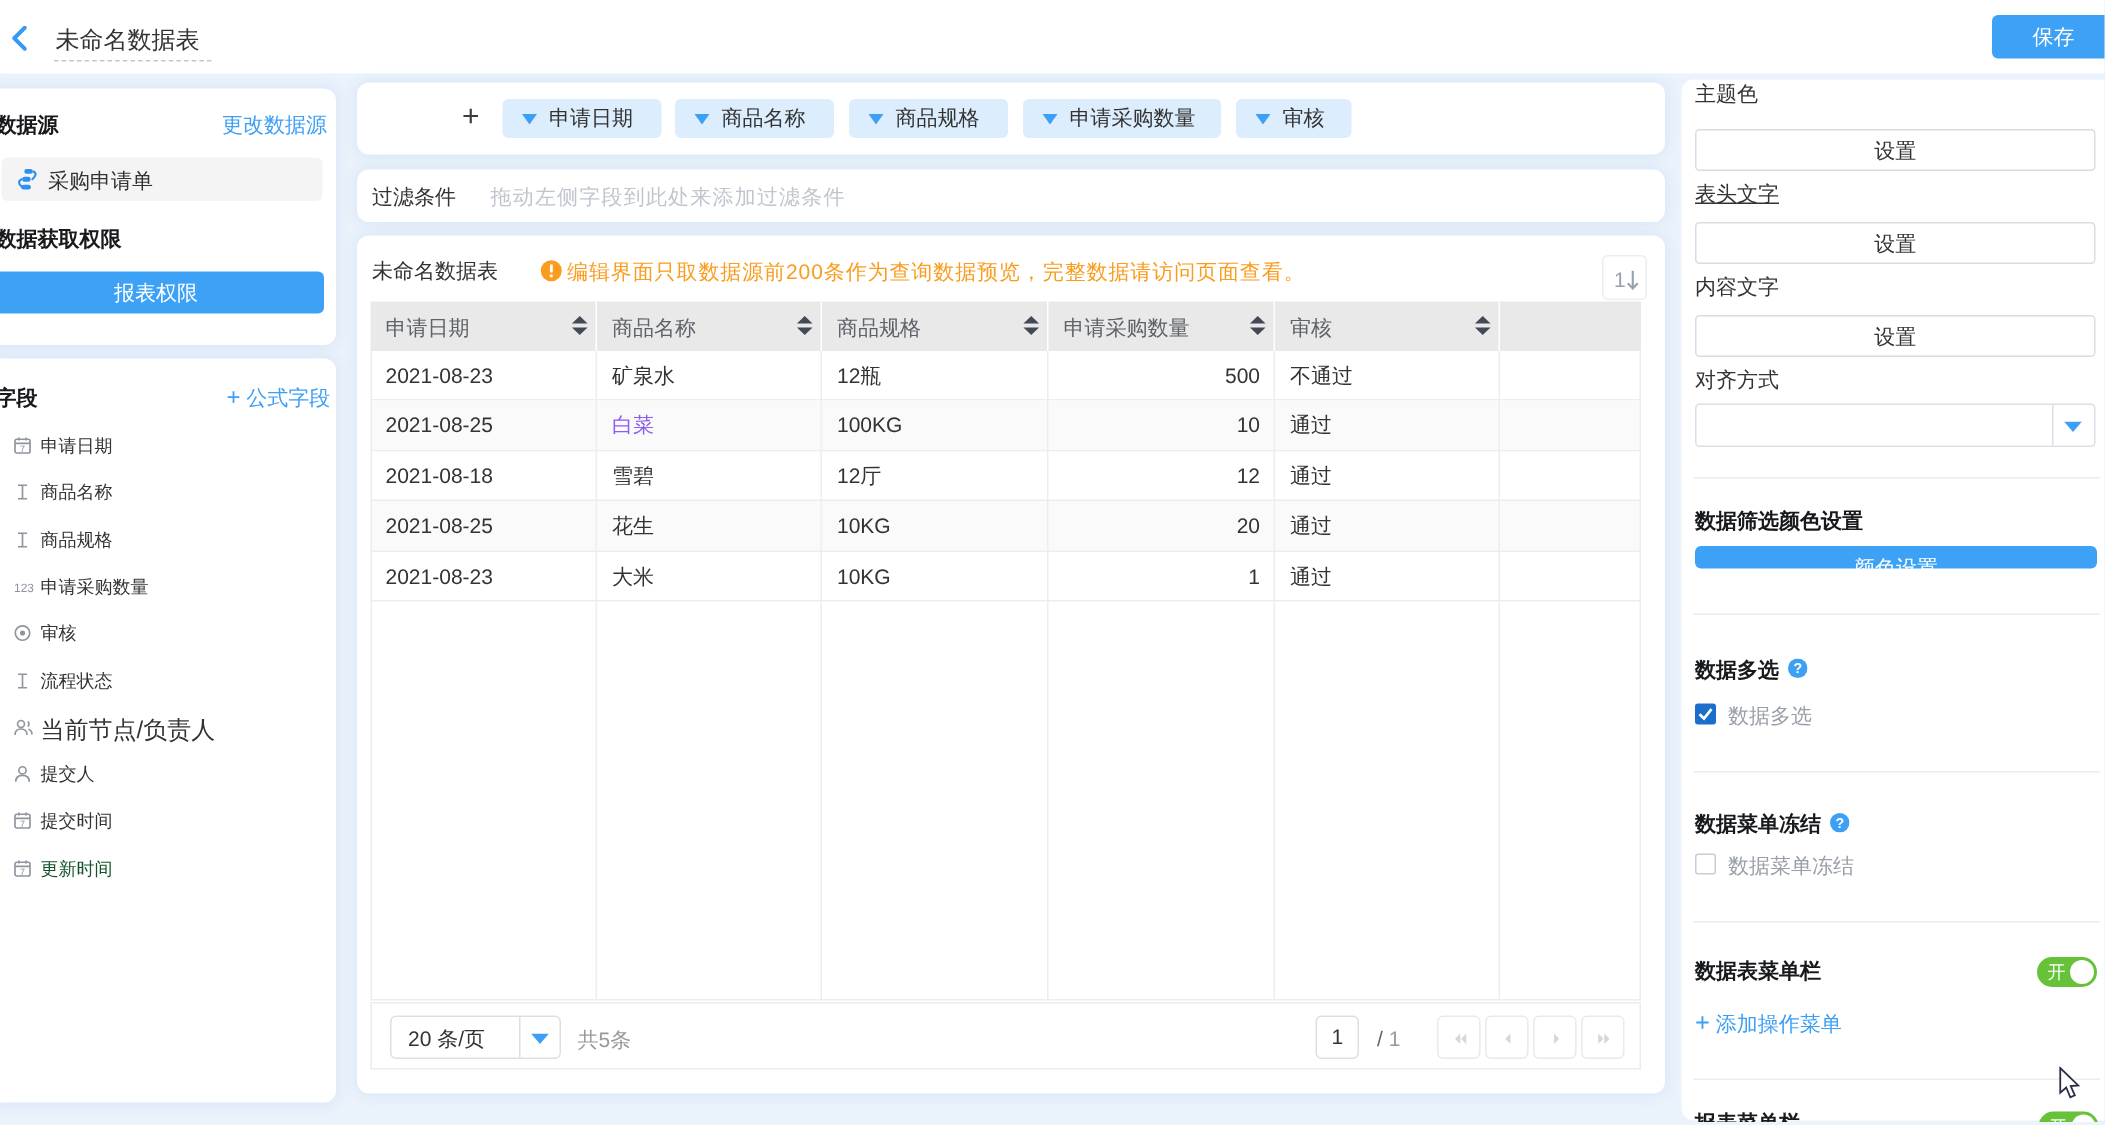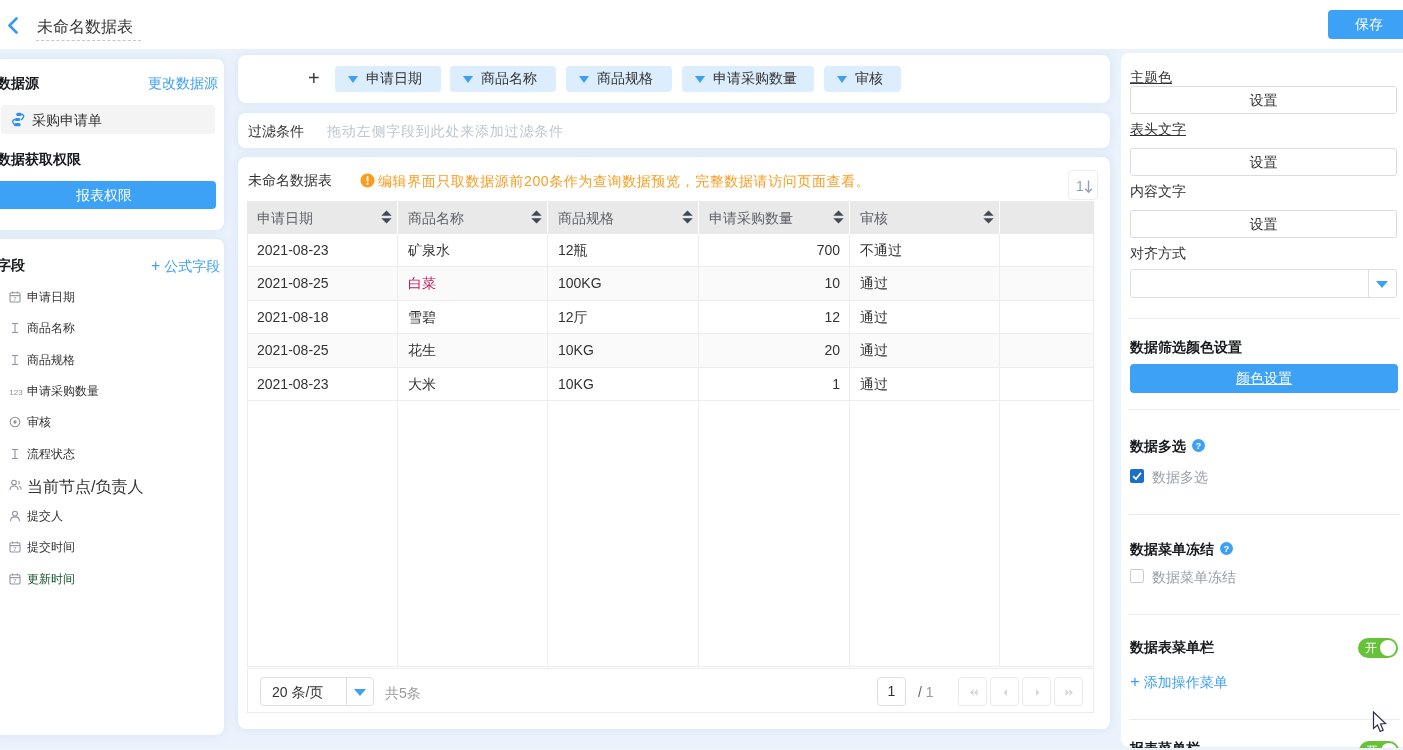--- a/index.html
+++ b/index.html
@@ -236,26 +236,26 @@
         <path d="M0.3 8.3 L5.5 13.4 L10.7 8.3 Z" fill="#424a57"></path>
       </svg>
     </div>
     <div style="position:absolute;left:753px;top:0;width:94px;height:33px;background:#e9e9e9;">
     <span style="position:absolute;left:10px;top:9px;color:#5e6269;"></span>
     </div>
     <div style="position:absolute;left:0;top:33px;width:847px;height:33.4px;background:#fff;border-bottom:1px solid #ebeef0;"></div>
     <div style="position:absolute;left:10px;top:41px;color:#333;">2021-08-23</div>
     <div style="position:absolute;left:161px;top:41px;color:#333;">矿泉水</div>
     <div style="position:absolute;left:311px;top:41px;color:#333;">12瓶</div>
-    <div style="position:absolute;left:452px;top:41px;width:141px;text-align:right;color:#333;">700</div>
+    <div style="position:absolute;left:452px;top:41px;width:141px;text-align:right;color:#333;">500</div>
     <div style="position:absolute;left:613px;top:41px;color:#333;">不通过</div>
     <div style="position:absolute;left:763px;top:41px;color:#333;"></div>
     <div style="position:absolute;left:0;top:66.4px;width:847px;height:33.4px;background:#fafafa;border-bottom:1px solid #ebeef0;"></div>
     <div style="position:absolute;left:10px;top:74.4px;color:#333;">2021-08-25</div>
-    <div style="position:absolute;left:161px;top:74.4px;color:#be185d;">白菜</div>
+    <div style="position:absolute;left:161px;top:74.4px;color:#8b5cf6;">白菜</div>
     <div style="position:absolute;left:311px;top:74.4px;color:#333;">100KG</div>
     <div style="position:absolute;left:452px;top:74.4px;width:141px;text-align:right;color:#333;">10</div>
     <div style="position:absolute;left:613px;top:74.4px;color:#333;">通过</div>
     <div style="position:absolute;left:763px;top:74.4px;color:#333;"></div>
     <div style="position:absolute;left:0;top:99.8px;width:847px;height:33.4px;background:#fff;border-bottom:1px solid #ebeef0;"></div>
     <div style="position:absolute;left:10px;top:107.8px;color:#333;">2021-08-18</div>
     <div style="position:absolute;left:161px;top:107.8px;color:#333;">雪碧</div>
     <div style="position:absolute;left:311px;top:107.8px;color:#333;">12厅</div>
     <div style="position:absolute;left:452px;top:107.8px;width:141px;text-align:right;color:#333;">12</div>
     <div style="position:absolute;left:613px;top:107.8px;color:#333;">通过</div>
@@ -312,36 +312,36 @@
       </svg>
     </div>
     <div style="position:absolute;left:1054px;top:677px;width:29px;height:29px;border:1px solid #e8eaed;border-radius:4px;">
   <svg style="position:absolute;left:7px;top:7px;" width="15" height="15" viewBox="0 0 15 15" fill="#d4d7dc">
         <path d="M3.5 4 L7 7.5 L3.5 11 Z M7.5 4 L11 7.5 L7.5 11 Z"></path>
       </svg>
     </div>
   </div>
 
 <div class="abs" style="left:1121px;top:53px;width:282px;height:694px;background:#fff;border-radius:8px 0 0 8px;"></div>
-<div class="abs" style="left:1130px;top:69px;text-decoration:underline;">主题色</div>
+<div class="abs" style="left:1130px;top:54px;">主题色</div>
 <div class="abs rbox" style="top:86px;">设置</div>
 <div class="abs" style="left:1130px;top:121px;text-decoration:underline;">表头文字</div>
 <div class="abs rbox" style="top:148px;">设置</div>
 <div class="abs" style="left:1130px;top:183px;">内容文字</div>
 <div class="abs rbox" style="top:210px;">设置</div>
 <div class="abs" style="left:1130px;top:245px;">对齐方式</div>
 <div class="abs" style="left:1130px;top:269px;width:267px;height:29px;border:1px solid #dcdfe6;border-radius:3px;">
   <span class="abs" style="left:237px;top:0;height:27px;border-left:1px solid #dcdfe6;"></span>
   <svg class="abs" style="left:245px;top:11px;" width="12" height="7" viewBox="0 0 12 7">
       <path d="M0 0 L12 0 L6 7 Z" fill="#3d9ff5"></path>
     </svg>
 </div>
 <div class="rdiv" style="top:318px;"></div>
 <div class="abs bold" style="left:1130px;top:339px;">数据筛选颜色设置</div>
-<div class="blue-btn" style="left:1130px;top:364px;width:268px;height:29px;line-height:29px;text-decoration:underline;">颜色设置</div>
+<div class="blue-btn" style="left:1130px;top:364px;width:268px;height:15px;line-height:29px;">颜色设置</div>
 <div class="rdiv" style="top:409px;"></div>
 <div class="abs bold" style="left:1130px;top:438px;">数据多选</div>
 <svg class="abs qm" style="left:1192px;top:439px;" width="13" height="13" viewBox="0 0 13 13">
     <use href="#qmark"></use>
   </svg>
 <div class="abs" style="left:1130px;top:469px;width:14px;height:14px;background:#1b6fc9;border-radius:2px;"><svg width="14" height="14" viewBox="0 0 14 14">
       <path d="M3 7.2 L6 10 L11 3.8" fill="none" stroke="#fff" stroke-width="1.8"></path>
     </svg></div>
 <div class="abs" style="left:1152px;top:469px;color:#999ea8;">数据多选</div>
 <div class="rdiv" style="top:514px;"></div>

